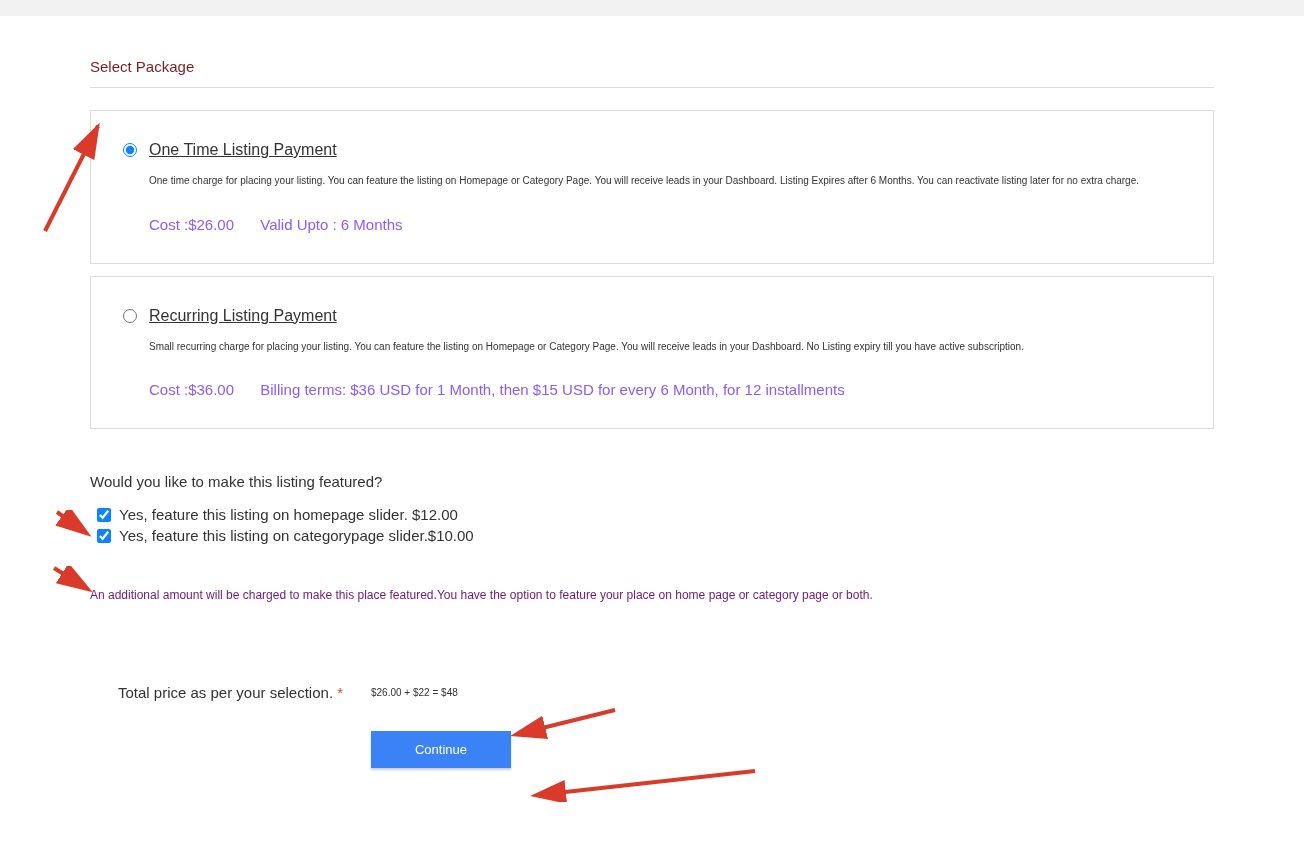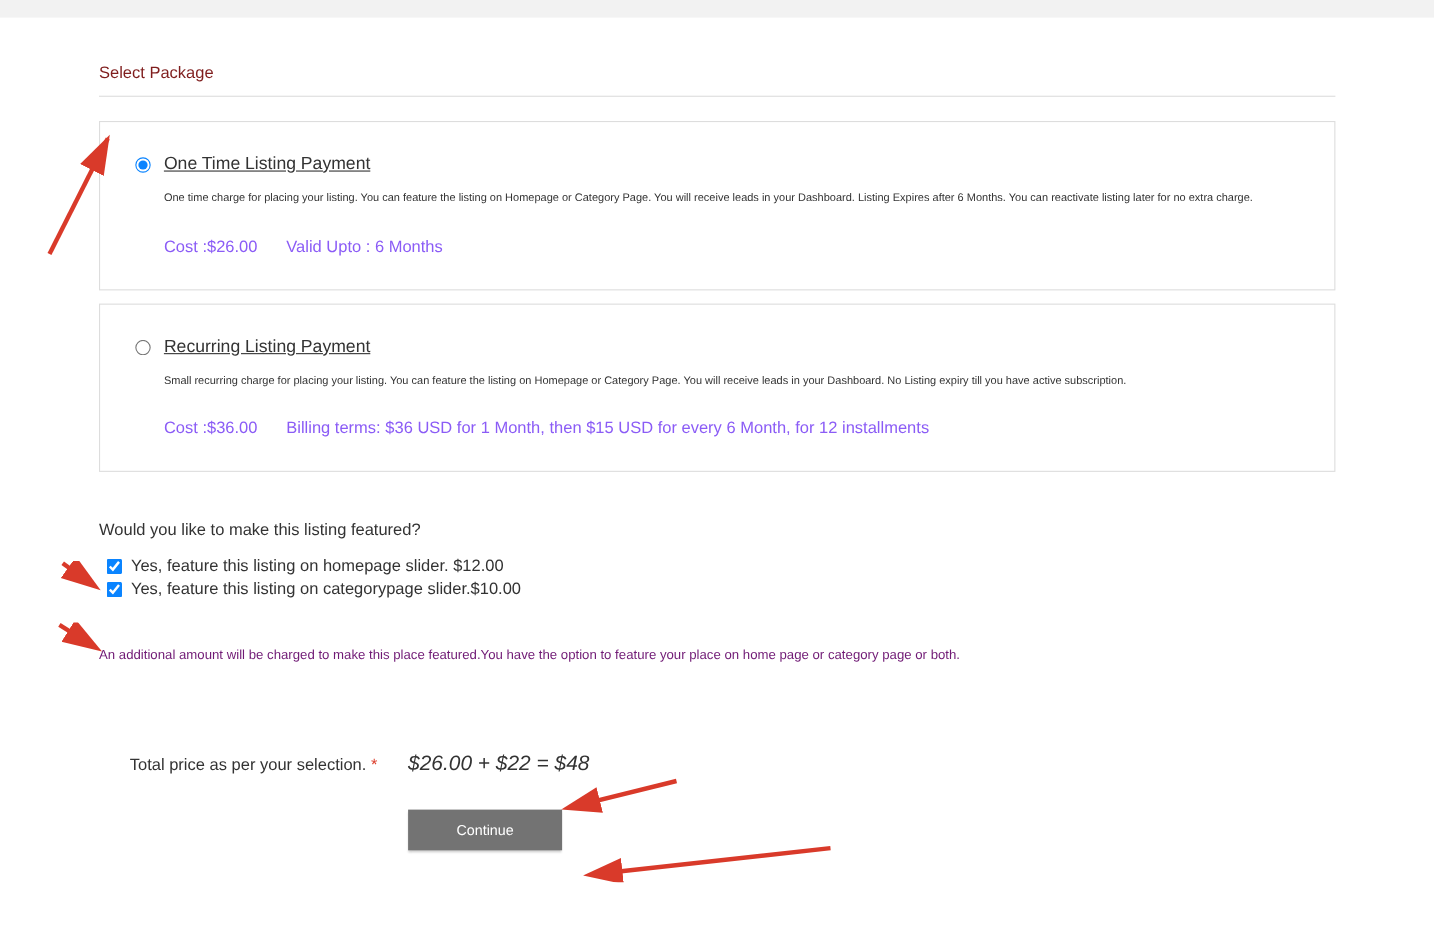--- a/index.html
+++ b/index.html
@@ -101,30 +101,29 @@
     .total-label {
       width: 281px;
       font-size: 15px;
       color: #333;
       text-align: center;
     }
     .req {
       color: #d43;
     }
     .total-value {
-      font-size: 19px;
-      color: #333;
-      font-style: italic;
+      font-size: 10px;
+      color: #333;
     }
     .btn-row {
       margin-left: 281px;
       margin-top: 30px;
     }
     .continue-btn {
-      background: #737373;
+      background: #3b82f6;
       border: none;
       color: #fff;
       font-size: 13px;
       padding: 11px 0;
       width: 140px;
       cursor: pointer;
       box-shadow: 0 2px 2px rgba(0,0,0,0.2);
     }
     
     .arrow {

